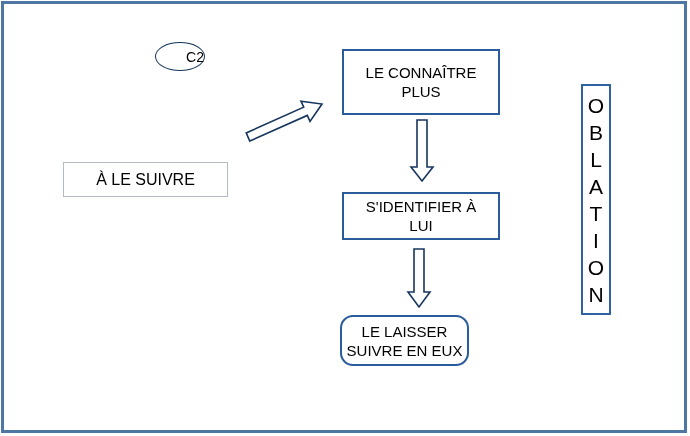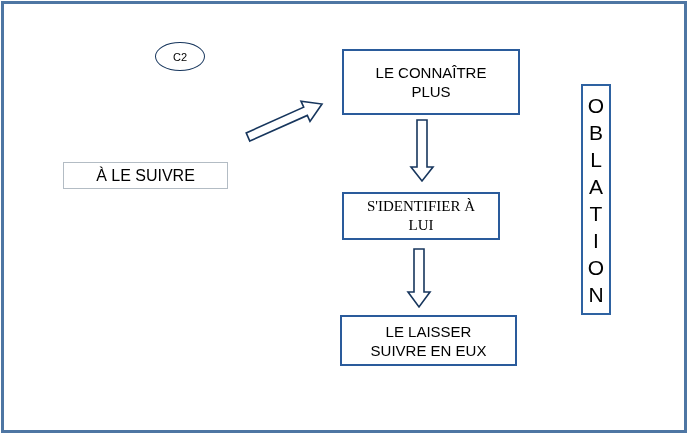--- a/index.html
+++ b/index.html
@@ -12,30 +12,31 @@
   .frame {
     position:absolute; left:1px; top:1px;
     width:680px; height:426px;
     border:3px solid #4e76a3; background:#ffffff;
   }
   .shape { position:absolute; box-sizing:border-box; display:flex; flex-direction:column;
            align-items:center; justify-content:center; text-align:center; }
   .ellipse {
     left:155px; top:42px; width:50px; height:29px;
     border:1.5px solid #17365d; border-radius:50%;
-    font-size:11px;
+    font-size:14px;
+    align-items:flex-end;
   }
   .box-suivre {
-    left:63px; top:162px; width:165px; height:27px;
+    left:63px; top:162px; width:165px; height:35px;
     border:1px solid #b3bcc4; font-size:16px;
   }
   .flowbox { border:2px solid #2a5b9b; font-size:15px; line-height:19px; }
-  .box-connaitre { left:342px; top:49px; width:178px; height:66px;text-align:center; }
-  .box-identifier { left:342px; top:192px; width:158px; height:48px;font-family:Liberation Serif, serif; }
-  .box-laisser { left:340px; top:315px; width:177px; height:51px; }
+  .box-connaitre { left:342px; top:49px; width:158px; height:66px;text-align:center; }
+  .box-identifier { left:342px; top:192px; width:158px; height:48px; }
+  .box-laisser { left:340px; top:315px; width:129px; height:51px;border-radius:13px; }
   .oblation {
     left:581px; top:84px; width:30px; height:231px;
     border:2px solid #2e62a1; font-size:21px; line-height:27px;
   }
   .oblation span { display:block; }
   .arrows { position:absolute; left:0; top:0; pointer-events:none; }
   .arrows path { fill:#ffffff; stroke:#17365d; stroke-width:1.6; stroke-linejoin:miter; }
 </style>
 </head>
 <body>

